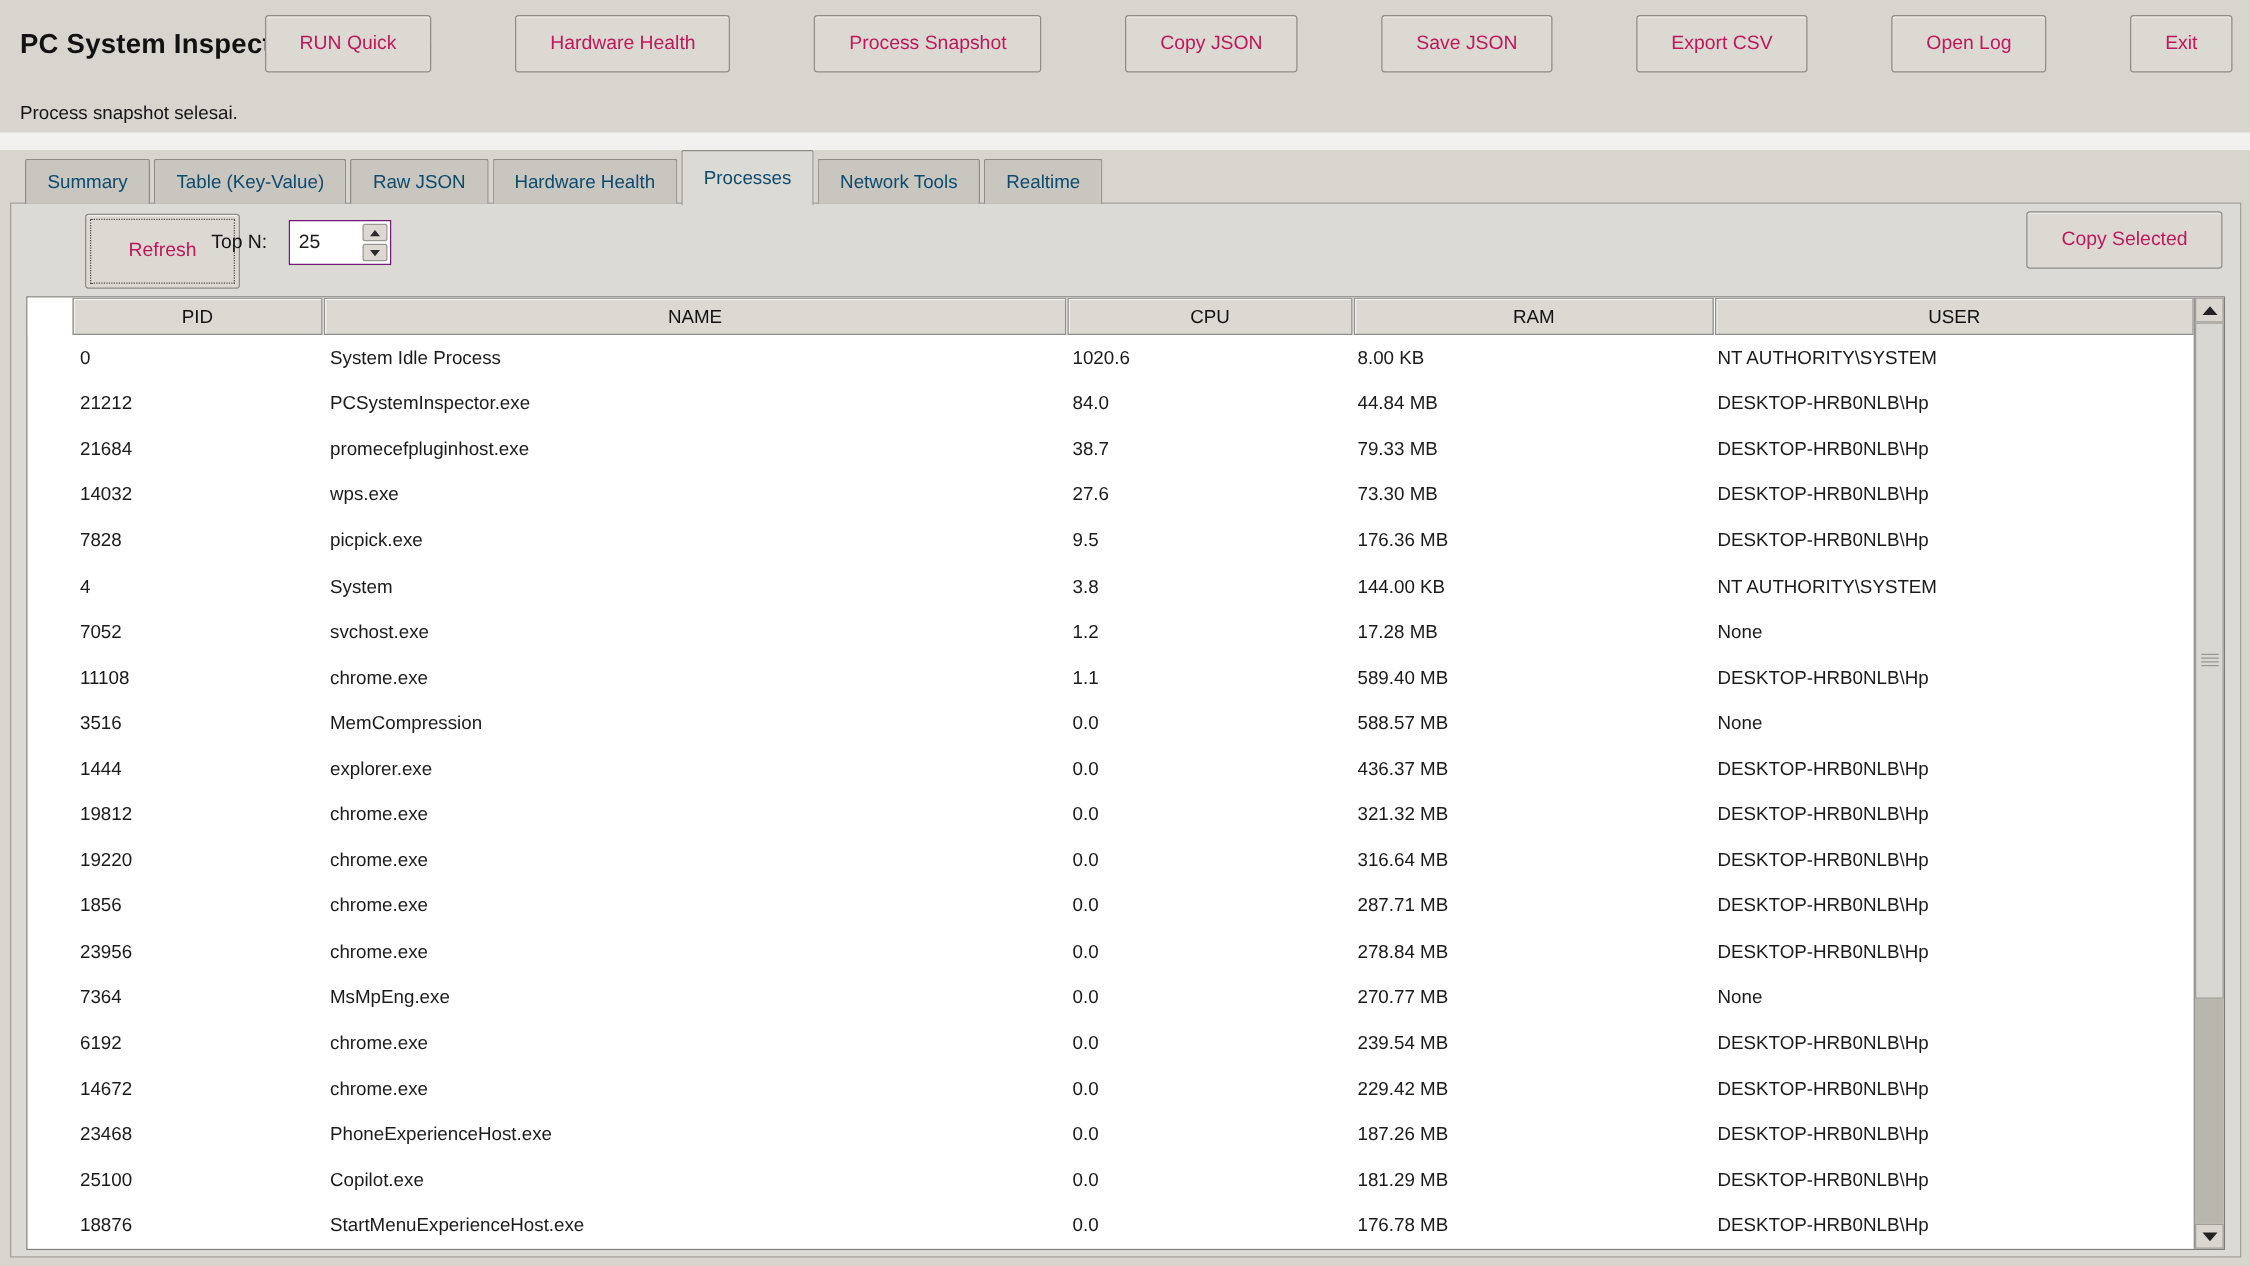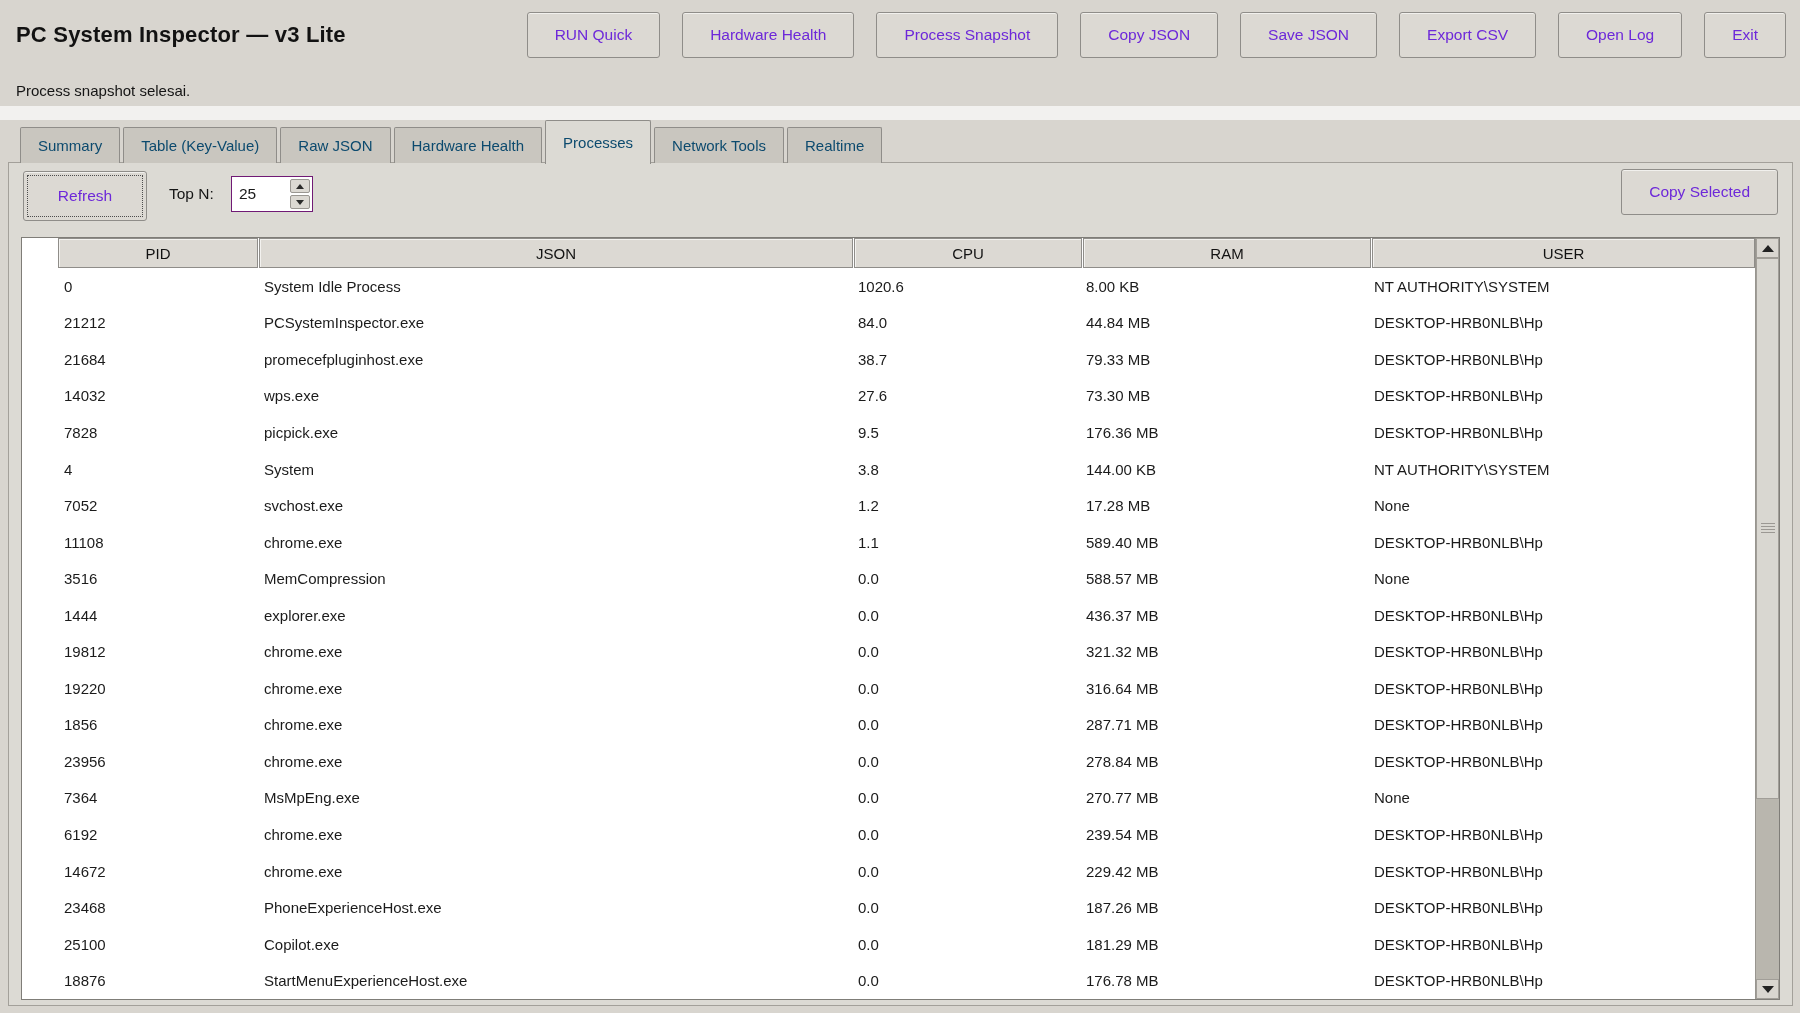--- a/index.html
+++ b/index.html
@@ -20,24 +20,24 @@
   }
   .top-buttons {
     position:absolute; top:12px; right:14px;
     display:flex; gap:22px;
   }
   .btn {
     height:46px; padding:0 27px;
     background:#dcd9d3;
     border:1px solid #8f8d89; border-radius:3px;
     font-family:"Liberation Sans", sans-serif;
-    font-size:15.5px; color:#6d28d9;
+    font-size:15.5px; color:#be185d;
     box-shadow:inset 0 1px 0 #f1f0ed;
     display:flex; align-items:center; justify-content:center;
-    white-space:nowrap; cursor:default;
+    white-space:nowrap; cursor:default;margin-left:45px;
   }
   .status-line {
     position:absolute; left:16px; top:82px;
     font-size:15px; color:#151515;
   }
 
   
   .tab-highlight-band {
     position:absolute; left:0; top:106px; width:100%; height:14px;
     background:#f2f1ef;
@@ -61,21 +61,21 @@
   }
 
   
   .pane {
     position:absolute; left:8px; top:162px; width:1785px; height:844px;
     background:#dcdad4;
     border:1px solid #a3a09a;
   }
 
   .refresh-btn {
-    position:absolute; left:14px; top:8px; width:124px; height:50px;
+    position:absolute; left:14px; top:8px; width:124px; height:60px;
     outline:1px dotted #4d4d4d; outline-offset:-5px;
   }
   .topn-label {
     position:absolute; left:160px; top:8px; height:46px;
     display:flex; align-items:center; font-size:15.5px; color:#151515;
   }
   .spinbox {
     position:absolute; left:222px; top:13px; width:82px; height:36px;
     background:#ffffff; border:1px solid #701a75;
     display:flex;
@@ -199,21 +199,21 @@
         </div>
     </div>
   </div>
 
   <button class="btn copy-selected-btn">Copy Selected</button>
 
   <div class="table-frame">
     <div class="table-grid">
       <div class="t-header">
         <div class="t-hcell col-pid">PID</div>
-        <div class="t-hcell col-name">JSON</div>
+        <div class="t-hcell col-name">NAME</div>
         <div class="t-hcell col-cpu">CPU</div>
         <div class="t-hcell col-ram">RAM</div>
         <div class="t-hcell col-user">USER</div>
       </div>
       <div class="t-body">
           <div class="t-row">
             <div class="t-cell col-pid">0</div>
             <div class="t-cell col-name">System Idle Process</div>
             <div class="t-cell col-cpu">1020.6</div>
             <div class="t-cell col-ram">8.00 KB</div>

